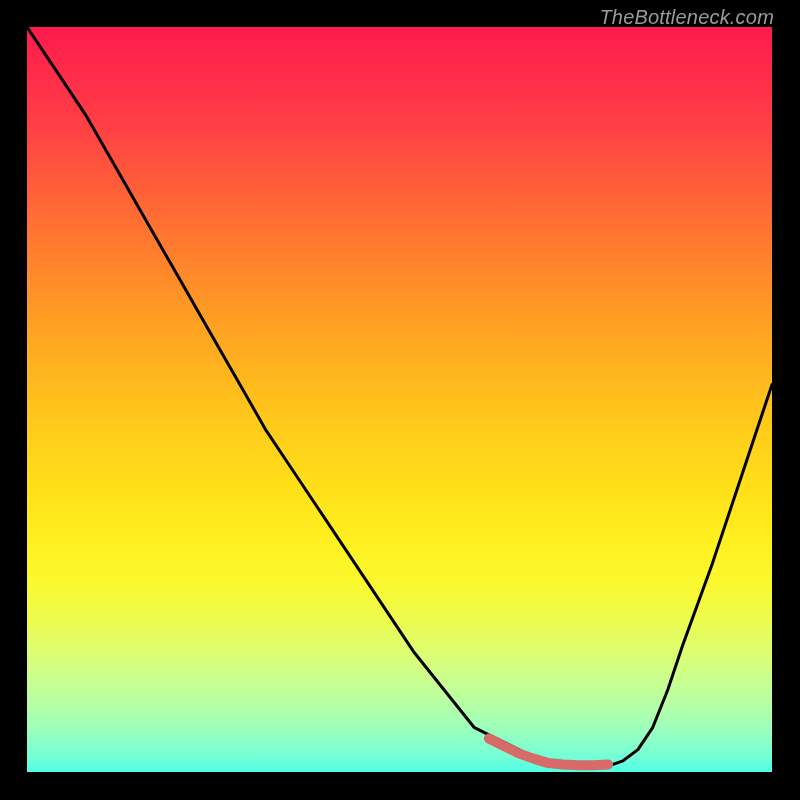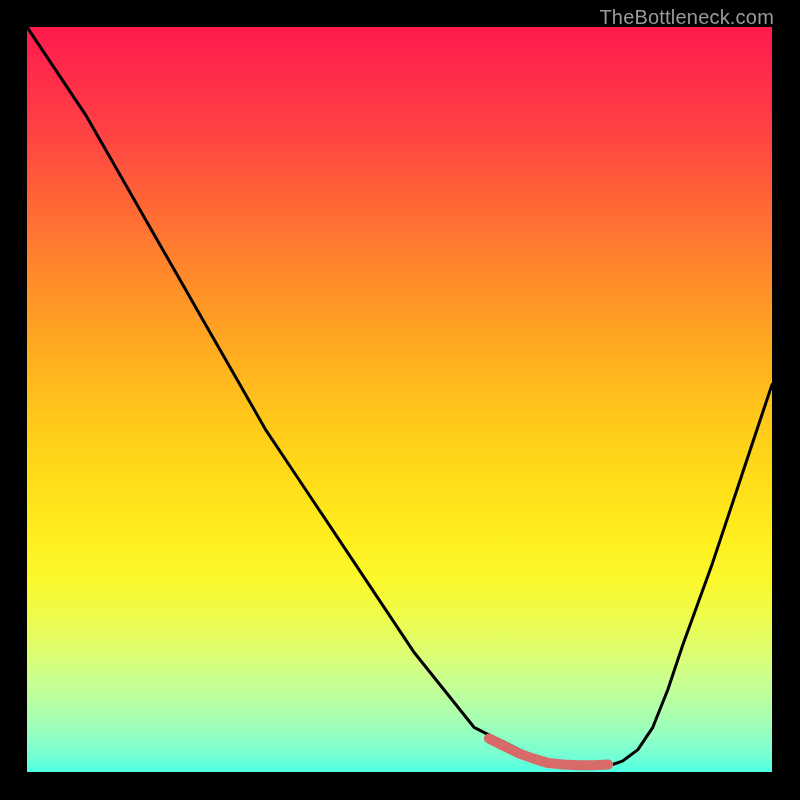--- a/index.html
+++ b/index.html
@@ -57,20 +57,21 @@
     pointer-events: none;
   }
   .watermark {
     position: absolute;
     top: 6px;
     right: 26px;
     color: #9a9a9a;
     font-size: 20px;
     letter-spacing: 0.2px;
     user-select: none;
+    font-style: italic;
   }
 </style>
 </head>
 <body>
 
 <div class="frame">
 
   <div class="watermark">TheBottleneck.com</div>
 
   <div class="plot">

